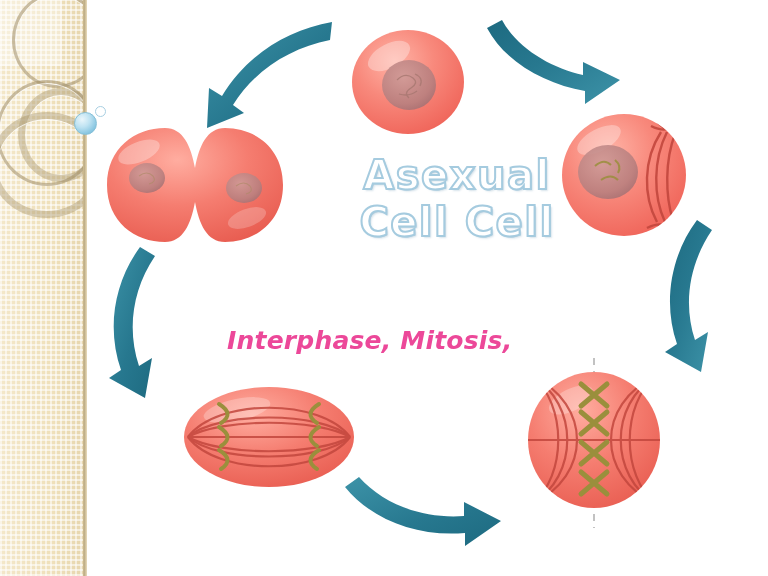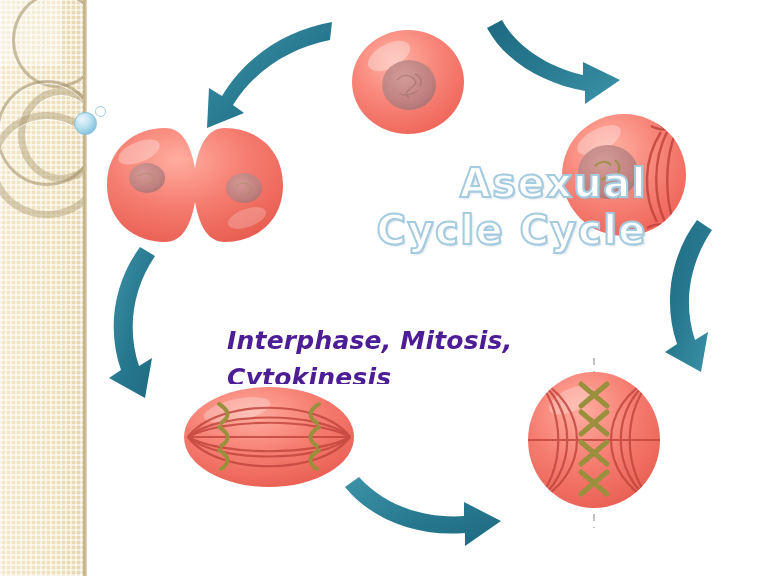--- a/index.html
+++ b/index.html
@@ -81,26 +81,25 @@
   }
   #cycle-svg {
     position: absolute;
     left: 0; top: 0;
     width: 681px; height: 576px;
   }
 
   
   #title-block {
     position: absolute;
-    left: 160px;
+    left: 170px;
     top: 152px;
     width: 400px;
-    text-align: right;
+    text-align: center;
     pointer-events: none;
-    margin-top: 8px;
   }
   .title-line {
     font-family: "DejaVu Sans", sans-serif;
     font-weight: bold;
     font-size: 40px;
     line-height: 47px;
     letter-spacing: 1.5px;
     color: #ffffff;
     -webkit-text-stroke: 2px #a5cbdf;
     text-shadow:
@@ -117,21 +116,21 @@
     height: 62px;
     overflow: hidden;
     pointer-events: none;
   }
   #subtitle {
     font-family: "DejaVu Sans", sans-serif;
     font-style: italic;
     font-weight: bold;
     font-size: 25px;
     line-height: 37px;
-    color: #4c1d95;
+    color: #ec4899;
     letter-spacing: 0.2px;
   }
 
   .scribble {
     position: absolute;
     font-size: 11px;
     color: #6b6b6b;
     font-family: "Liberation Serif", serif;
   }
 </style>
@@ -298,23 +297,22 @@
           <path d="M 580 132 C 566 160 566 196 578 222"></path>
           <path d="M 588 134 C 578 160 578 196 586 220"></path>
           <path d="M 564 126 q 12 6 20 2 M 570 122 q 10 10 16 8 M 576 120 q 4 12 10 12"></path>
           <path d="M 560 228 q 12 -6 20 -2 M 566 232 q 10 -10 16 -8 M 572 234 q 4 -12 10 -12"></path>
         </g>
       </g>
     </svg>
 
     <div id="title-block">
       <div class="title-line">Asexual</div>
-      <div class="title-line">Cycle Cycle</div>
+      <div class="title-line">Cell Cell</div>
     </div>
 
     <div id="subtitle-wrap">
       <div id="subtitle">
         <div>Interphase, Mitosis,</div>
-        <div>Cytokinesis</div>
       </div>
     </div>
   </div>
 </div>
 
 </body></html>

